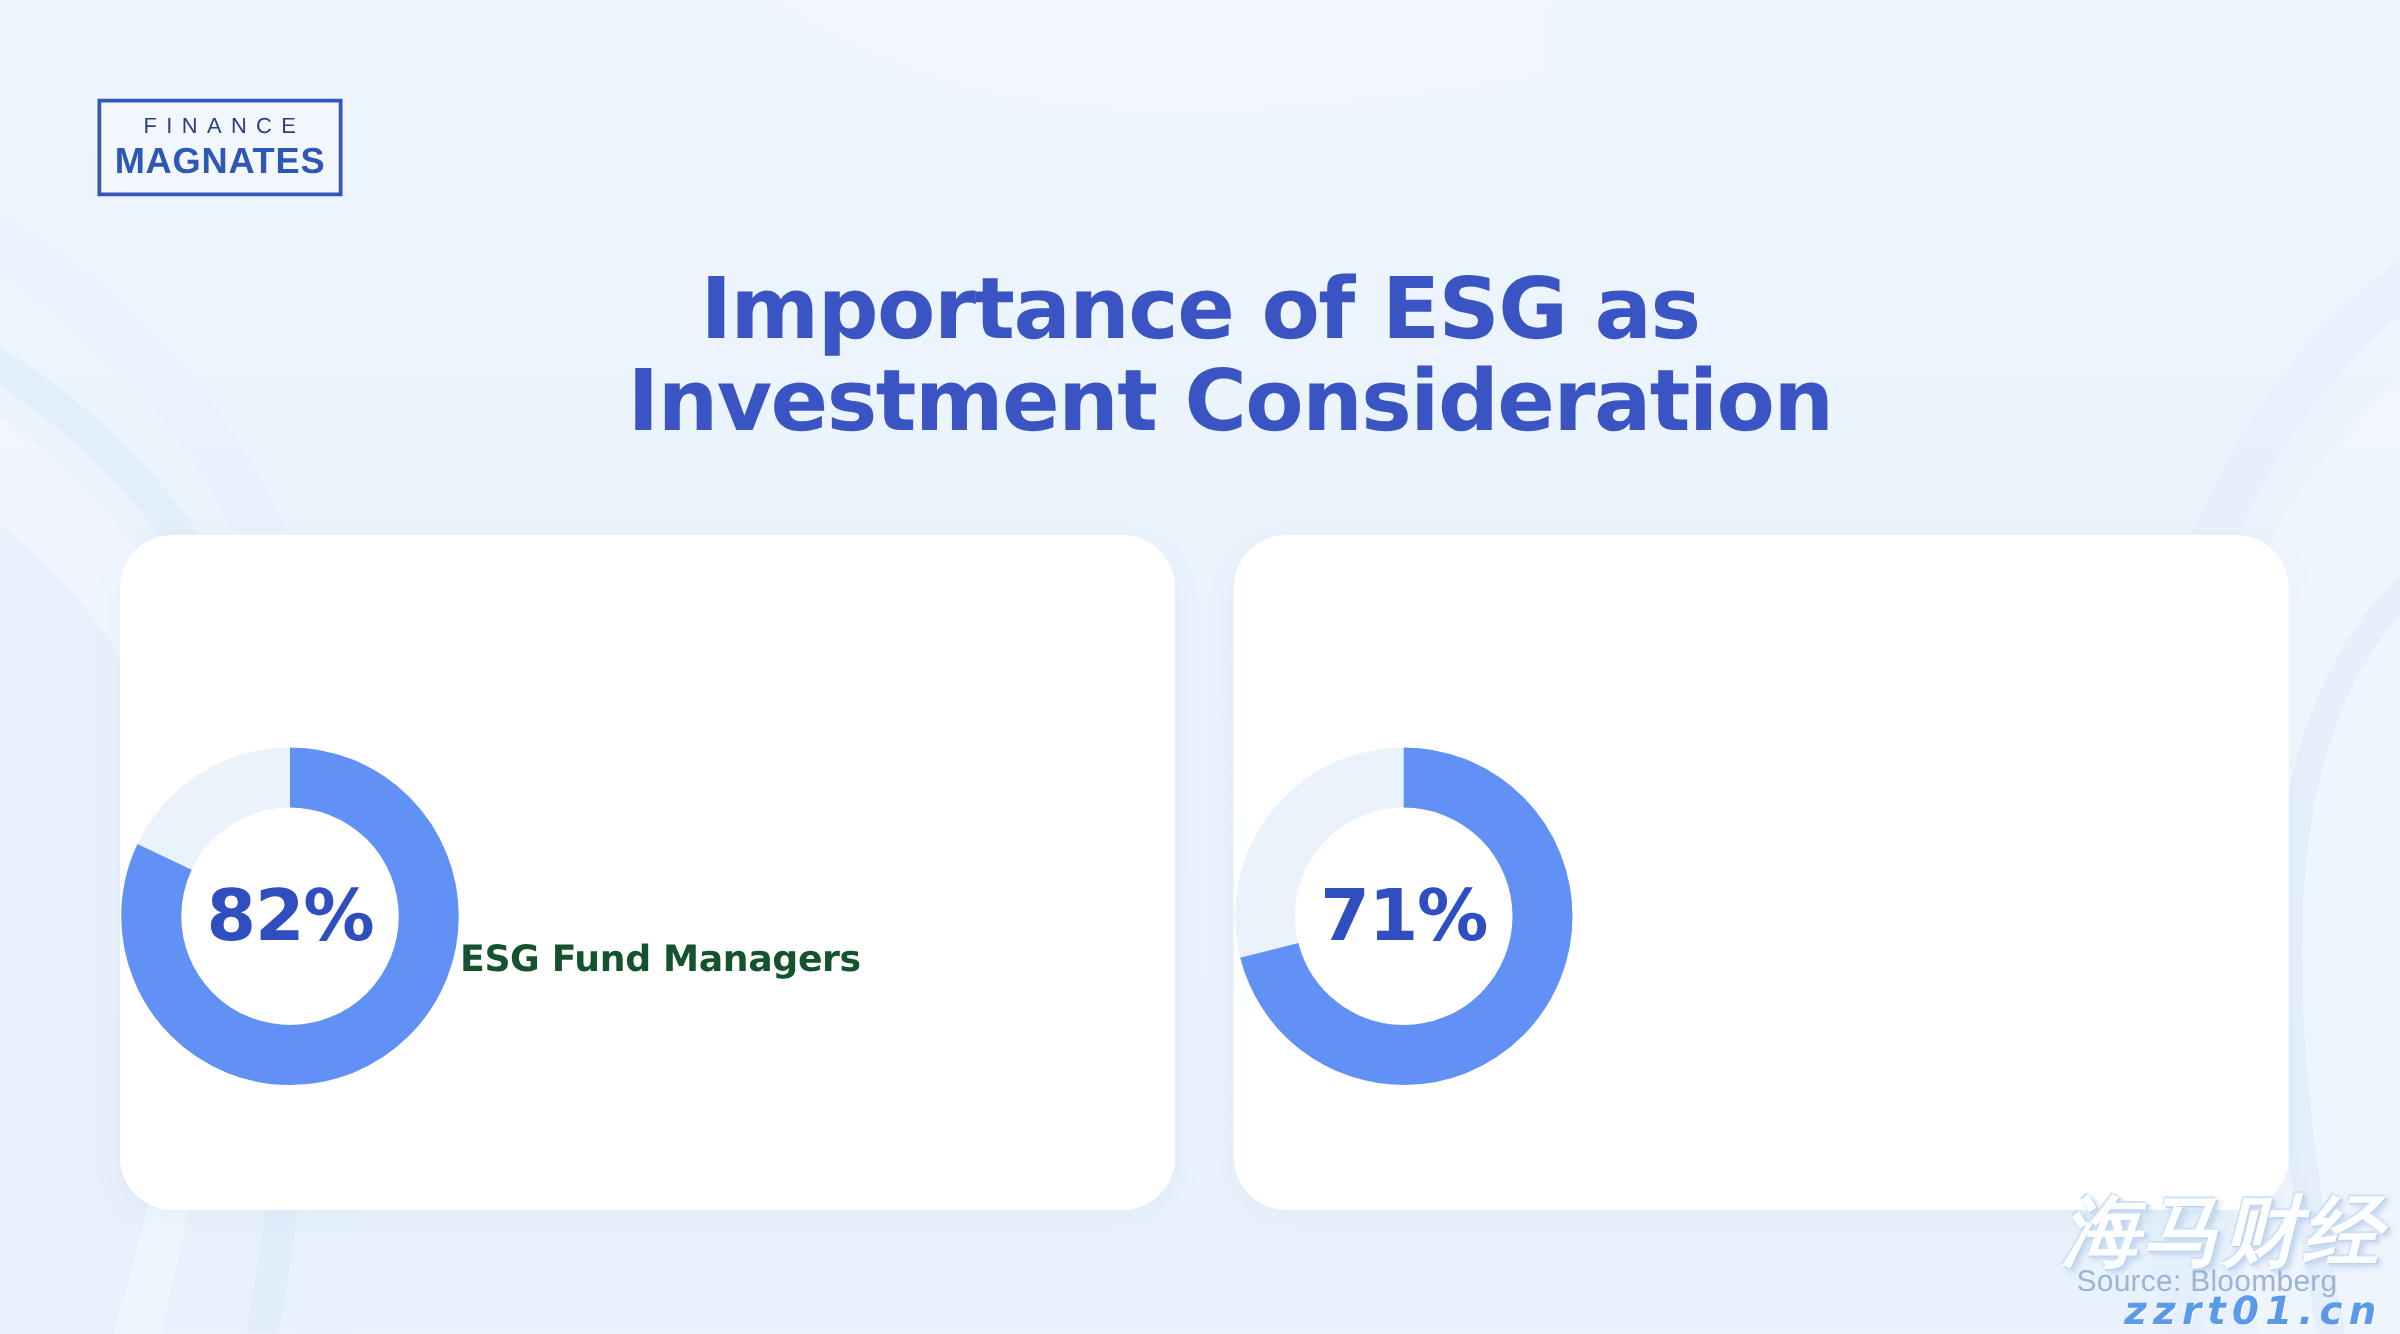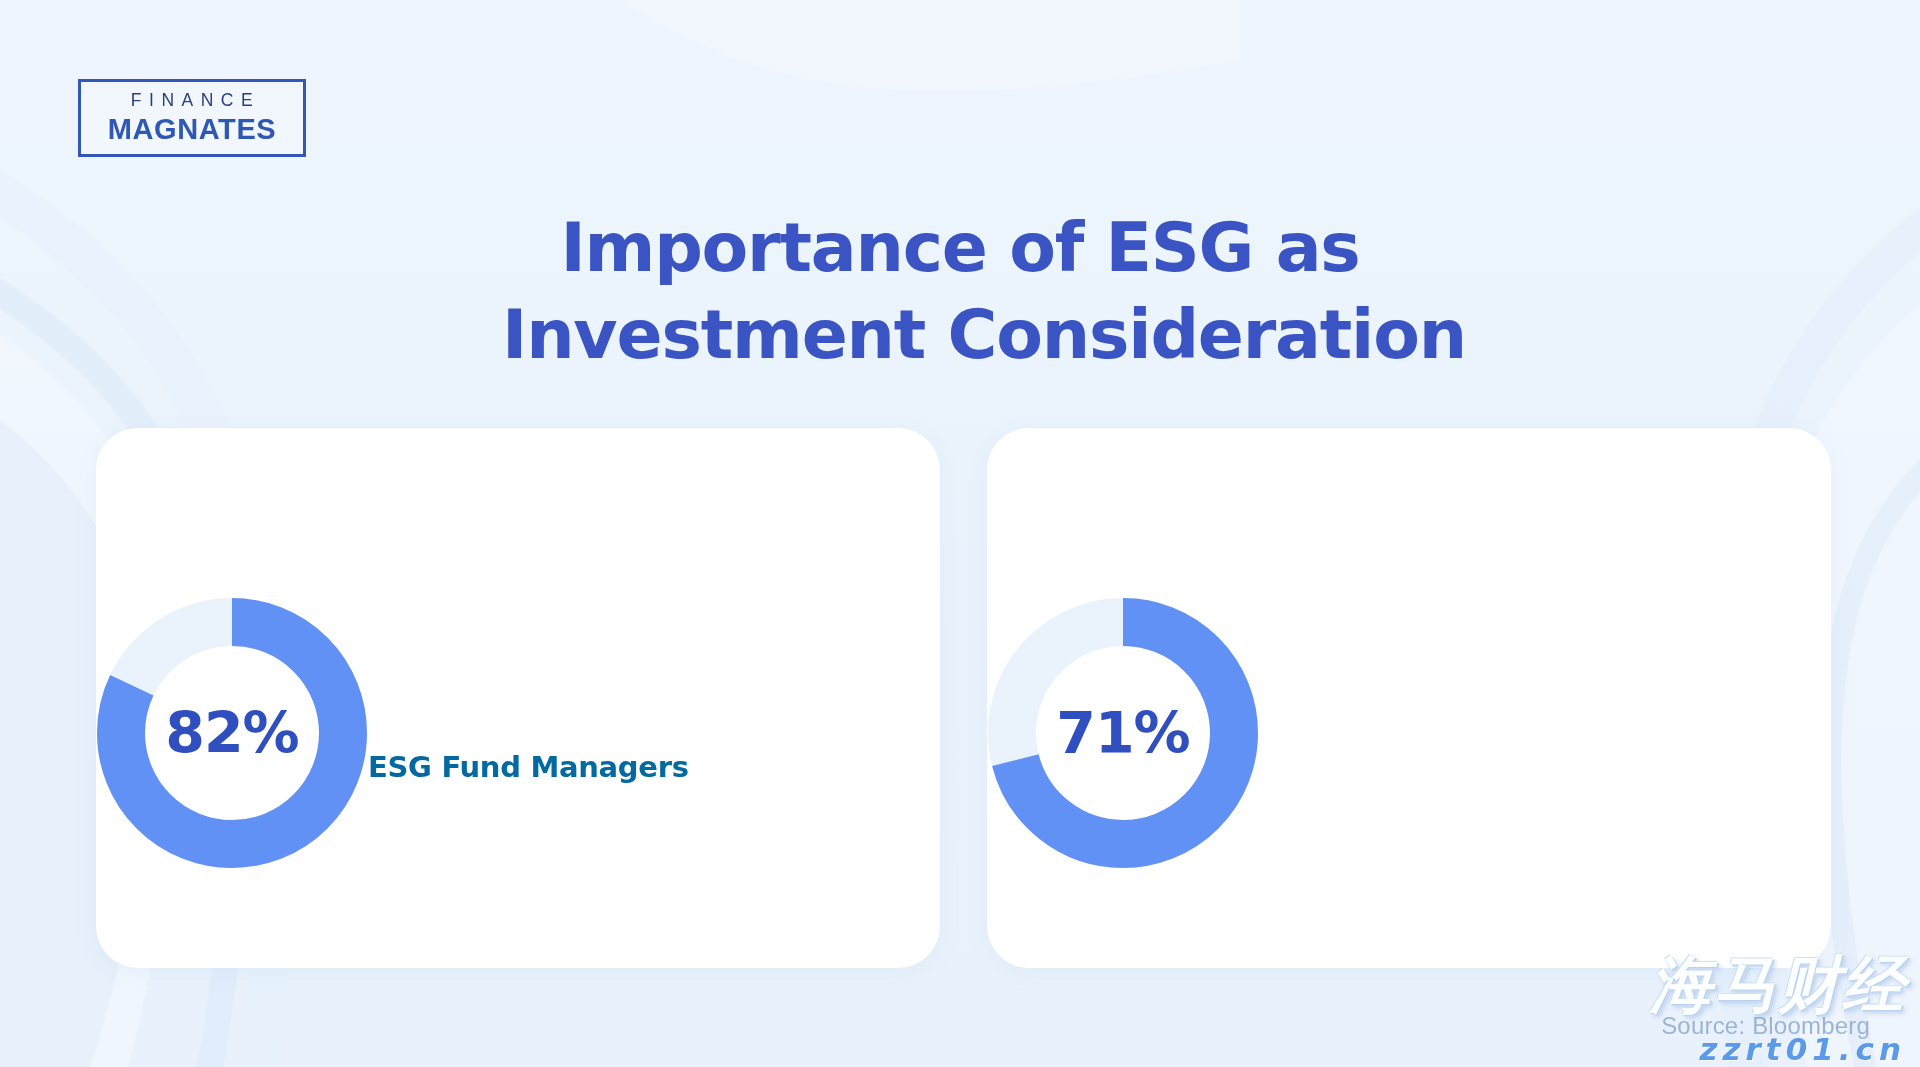--- a/index.html
+++ b/index.html
@@ -30,21 +30,21 @@
     inset: 0;
     pointer-events: none;
     z-index: 0;
   }
 
   
   .logo-box {
     position: absolute;
     left: 78px;
     top: 79px;
-    width: 228px;
+    width: 196px;
     height: 78px;
     border: 3px solid #3257b8;
     background: #f2f7fd;
     box-sizing: border-box;
     display: flex;
     flex-direction: column;
     align-items: center;
     justify-content: center;
     z-index: 5;
   }
@@ -79,21 +79,21 @@
     font-weight: 700;
     font-size: 68px;
     line-height: 1.0;
     letter-spacing: -1.2px;
     color: #3a54c4;
   }
   .title .line {
     display: block;
   }
   .title .line + .line {
-    margin-top: 19px;
+    margin-top: 6px;
     padding-left: 48px;
   }
 
   
   .cards {
     position: absolute;
     left: 96px;
     top: 428px;
     width: 1735px;
     display: flex;
@@ -138,21 +138,21 @@
     letter-spacing: -1px;
     color: #2f4fc0;
   }
 
   .card-label {
     margin-top: 68px;
     font-family: "DejaVu Sans", sans-serif;
     font-weight: 700;
     font-size: 29px;
     letter-spacing: -0.3px;
-    color: #0369a1;
+    color: #14532d;
     text-align: right;
   }
 
   
   .source {
     position: absolute;
     right: 50px;
     bottom: 27px;
     font-family: "Liberation Sans", sans-serif;
     font-size: 24px;

